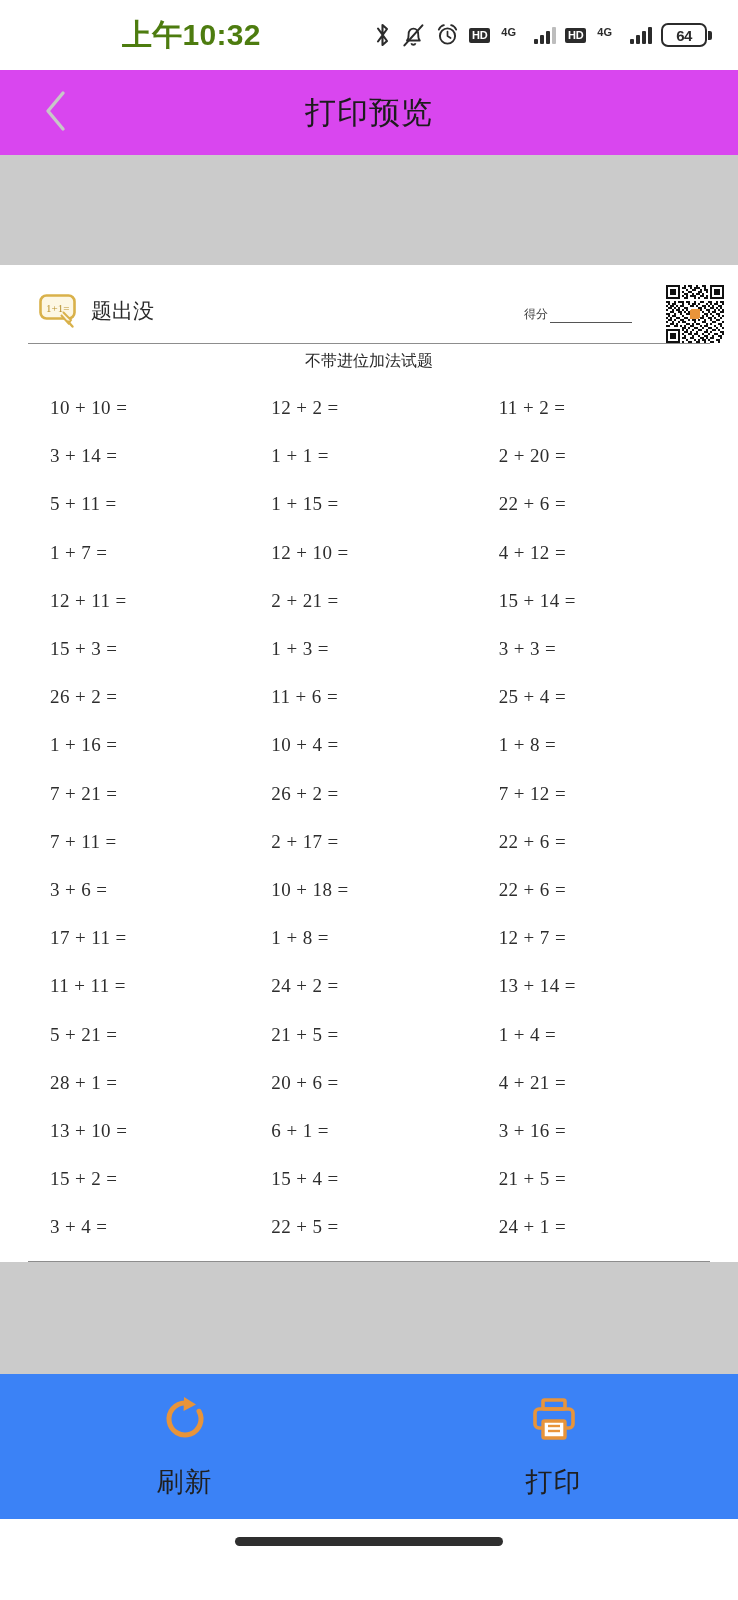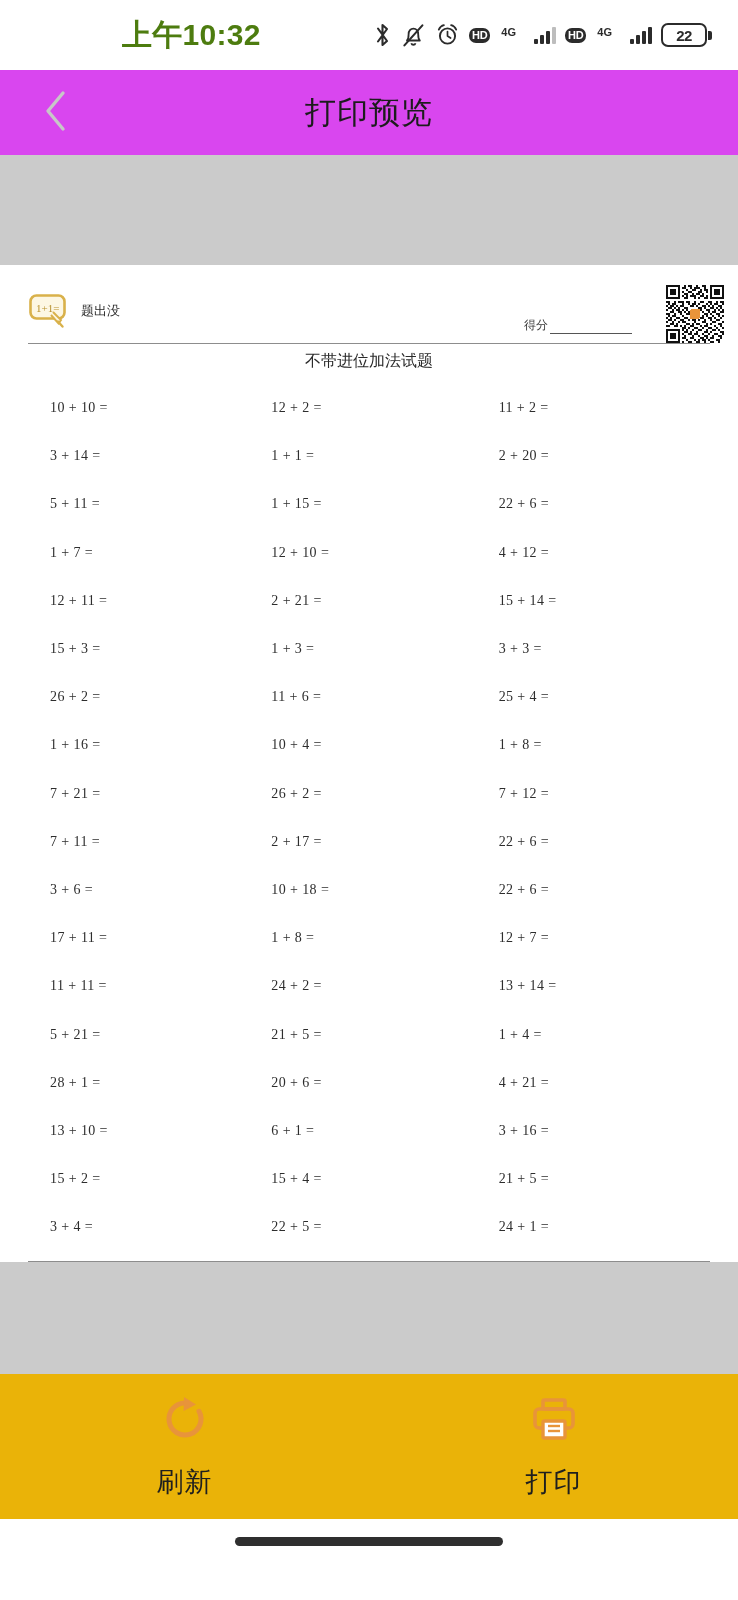--- a/index.html
+++ b/index.html
@@ -41,21 +41,21 @@
   }
   .sb-icons svg { display:block; }
   .hd-badge {
     display:inline-flex;
     align-items:center;
     justify-content:center;
     background:#2b2b2b;
     color:#fff;
     font-size:11px;
     font-weight:bold;
-    border-radius:7px;
+    border-radius:2px;
     padding:2px 3px;
     line-height:1;
     letter-spacing:-0.3px;
   }
   .sig-group { display:flex; align-items:flex-end; gap:17px; position:relative; padding-left:2px;}
   .sig-4g { font-size:11px; font-weight:bold; color:#2b2b2b; line-height:1; margin-right:1px; align-self:flex-start; margin-top:1px;}
   .bars { display:flex; align-items:flex-end; gap:2px; height:18px; }
   .bars i { display:block; width:4px; background:#2b2b2b; border-radius:1px; }
   .bars i.b1{height:5px;} .bars i.b2{height:9px;} .bars i.b3{height:13px;} .bars i.b4{height:17px;}
   .bars i.dim{background:#bdbdbd;}
@@ -111,27 +111,27 @@
     padding:20px 28px 0 28px;
   }
   .sheet-head {
     display:flex;
     align-items:flex-start;
     justify-content:space-between;
     position:relative;
     height:58px;
   }
   .brand { display:flex; align-items:center; gap:9px; padding-top:8px;}
-  .brand-name { font-size:13px; color:#2a2a2a; font-family:Liberation Sans, sans-serif; }
-  .logo-mark { width:44px; height:36px; position:relative; }
+  .brand-name { font-size:21px; color:#2a2a2a; font-family:Liberation Sans, sans-serif; }
+  .logo-mark { width:44px; height:36px; position:relative;margin-left:10px; }
 
   .score-wrap {
     position:absolute;
     right:78px;
-    bottom:9px;
+    bottom:20px;
     display:flex;
     align-items:flex-end;
     font-size:12px;
     color:#3a3a3a;
     font-family:"Liberation Serif","DejaVu Serif",serif;
   }
   .score-line {
     display:inline-block;
     width:82px;
     border-bottom:1px solid #555;
@@ -158,21 +158,21 @@
   }
   .problems {
     display:grid;
     grid-template-columns:repeat(3, 1fr);
     row-gap:0;
   }
   .prob {
     height:48.2px;
     display:flex;
     align-items:center;
-    font-size:14px;
+    font-size:19px;
     color:#2d2d2d;
     font-family:"Liberation Serif","DejaVu Serif",serif;
     letter-spacing:0.4px;
     padding-left:22px;
   }
   .prob.c2 { padding-left:16px; }
   .prob.c3 { padding-left:16px; }
   .sheet-foot-rule {
     border:0;
     border-top:1px solid #8d8d8d;
@@ -192,21 +192,21 @@
   .chk-box {
     width:11px; height:11px;
     border:1px solid #444;
     display:inline-block;
   }
   .page-no { margin-left:14px; font-size:13px; }
 
   
   .actionbar {
     height:145px;
-    background:#eab308;
+    background:#3b82f6;
     display:flex;
     align-items:center;
   }
   .action {
     flex:1;
     display:flex;
     flex-direction:column;
     align-items:center;
     justify-content:center;
     gap:16px;
@@ -280,21 +280,21 @@
       <span class="sig-4g">4G</span>
       <span class="bars">
         <i class="b1"></i>
           <i class="b2"></i>
           <i class="b3"></i>
           <i class="b4"></i>
       </span>
     </span>
 
     <span class="battery">
-      <span class="battery-shell">22</span>
+      <span class="battery-shell">64</span>
       <span class="battery-tip"></span>
     </span>
   </div>
 </div>
 
 <div class="titlebar">
   <div class="back-btn">
     <span>
       <svg width="30" height="46" viewBox="0 0 30 46">
           <path d="M22 5 L7 23 L22 41" fill="none" stroke="#c7c7c7" stroke-width="3.4" stroke-linecap="round" stroke-linejoin="round"></path>

